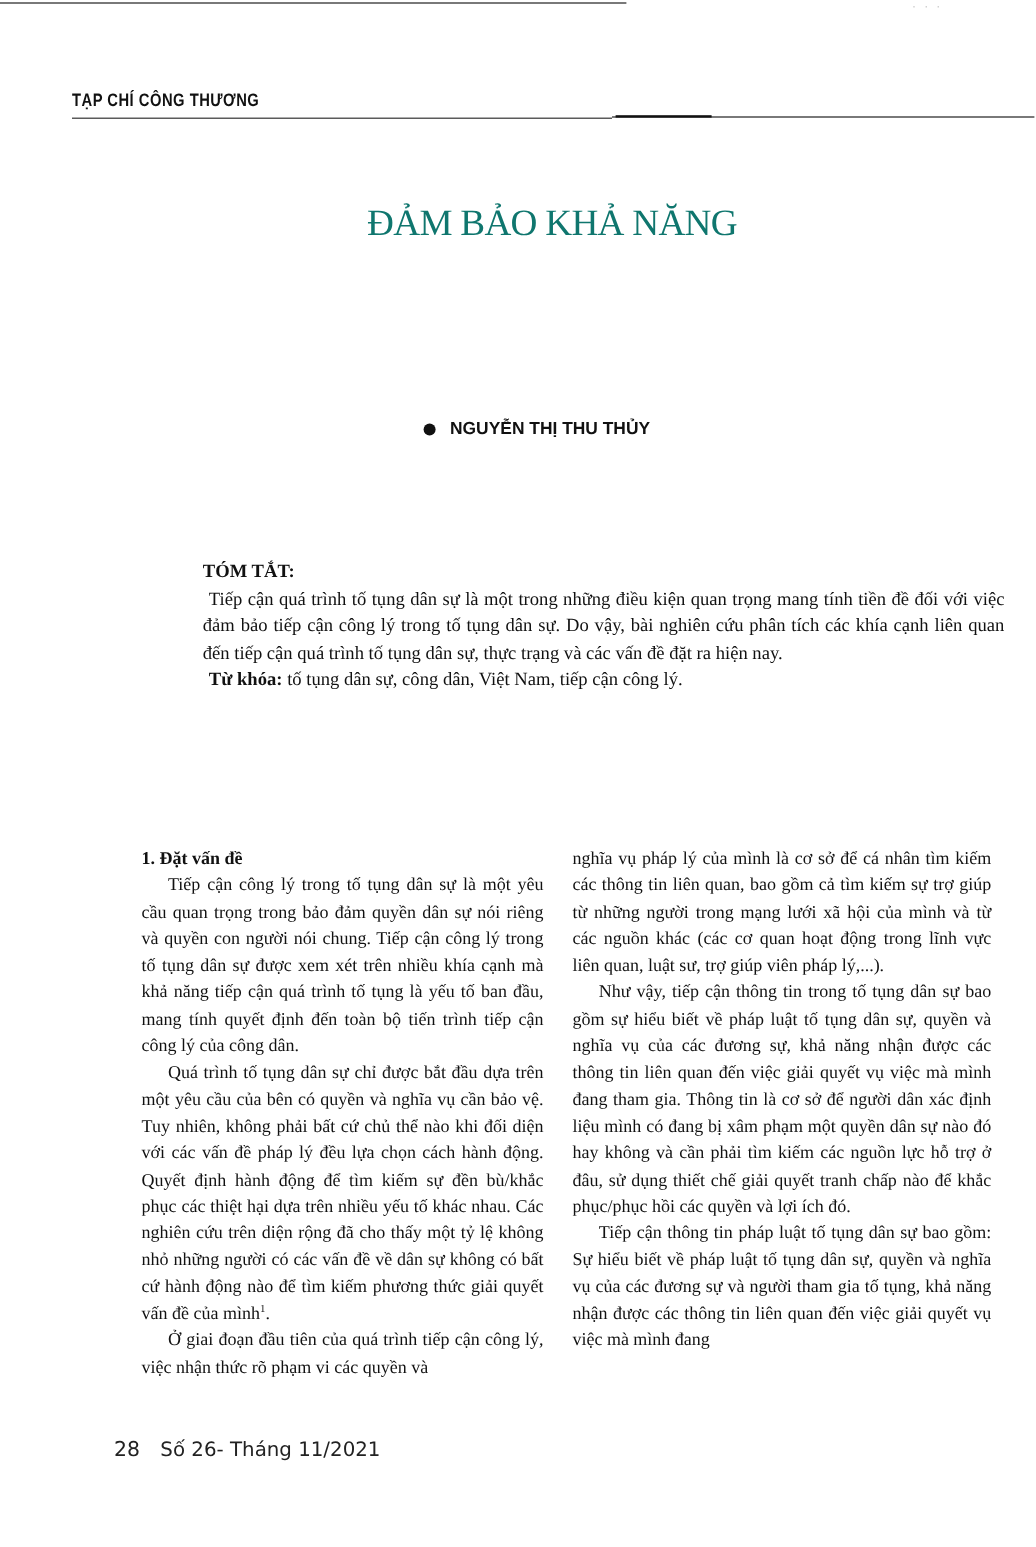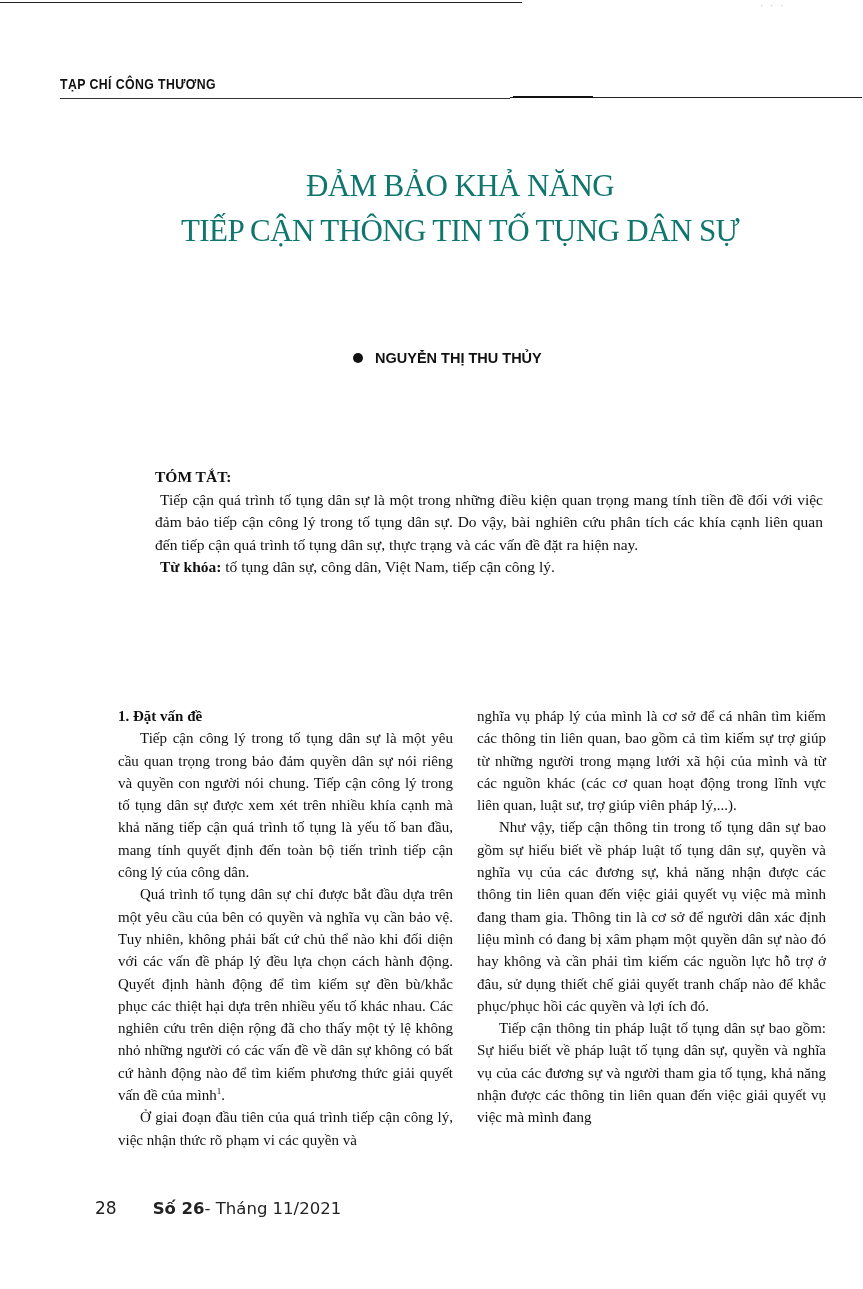--- a/index.html
+++ b/index.html
@@ -27,21 +27,21 @@
     .title div { white-space: nowrap; }
 
     .author {
       position: absolute; left: 353px; top: 350px;
       font-family: "Liberation Sans", sans-serif; font-weight: bold; font-size: 14.5px; color: #111;
       display: flex; align-items: center; gap: 12px;
     }
     .author .dot { width: 10px; height: 10px; border-radius: 50%; background: #111; display: inline-block; }
 
     .abstract {
-      position: absolute; left: 155px; top: 466px; width: 668px;
+      position: absolute; left: 169px; top: 466px; width: 668px;
       font-size: 15.5px; line-height: 22.5px; color: #111;
     }
     .abstract .heading { font-weight: bold; }
     .abstract p { margin: 0; text-align: justify; text-indent: 5px; }
     .abstract .kw-label { font-weight: bold; }
 
     .column {
       position: absolute; top: 705px; width: 335px;
       font-size: 15px; line-height: 22.3px; color: #111; text-align: justify;
     }
@@ -50,36 +50,35 @@
     .column p { margin: 0; text-indent: 22px; }
     .column p.noindent { text-indent: 0; }
     .column .section-heading { font-weight: bold; margin: 0; }
     sup { font-size: 9px; line-height: 0; }
 
     .footer {
       position: absolute; left: 95px; top: 1198px;
       font-family: "DejaVu Sans", sans-serif; font-size: 16.5px; color: #222; display: flex; align-items: baseline;
     }
     .footer .page-num { font-size: 17px; margin-right: 17px; }
-    .footer .issue { font-weight: bold; margin-left: 19px; }
+    .footer .issue { font-weight: normal; }
   </style>
 </head>
 <body>
 
 <div class="top-rule"></div>
 <div class="corner-specks">· · ·</div>
 
 <div class="journal-name">TẠP CHÍ CÔNG THƯƠNG</div>
 <div class="header-rule-left"></div>
 <div class="header-rule-right"></div>
 <div class="header-rule-thick"></div>
 
 <div class="title">
   <div>ĐẢM BẢO KHẢ NĂNG</div>
-  <div>TIẾP CẬN THÔNG TIN TỐ TỤNG DÂN SỰ</div>
 </div>
 
 <div class="author">
   <span class="dot"></span>
   <span>NGUYỄN THỊ THU THỦY</span>
 </div>
 
 <div class="abstract">
   <div class="heading">TÓM TẮT:</div>
   <p>Tiếp cận quá trình tố tụng dân sự là một trong những điều kiện quan trọng mang tính tiền đề đối với việc đảm bảo tiếp cận công lý trong tố tụng dân sự. Do vậy, bài nghiên cứu phân tích các khía cạnh liên quan đến tiếp cận quá trình tố tụng dân sự, thực trạng và các vấn đề đặt ra hiện nay.</p>

